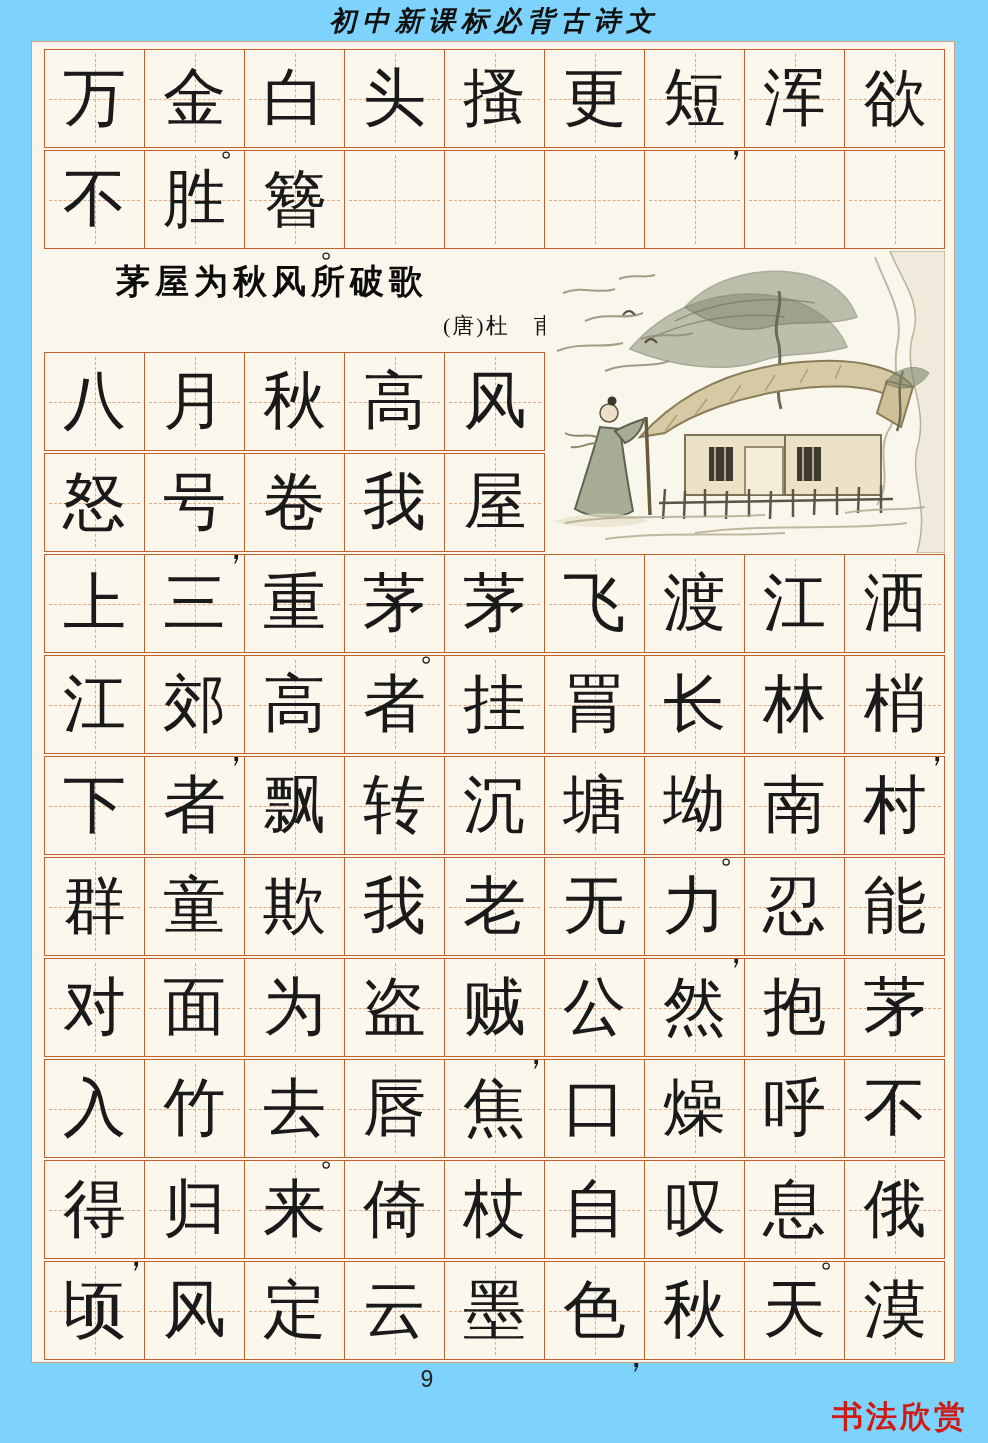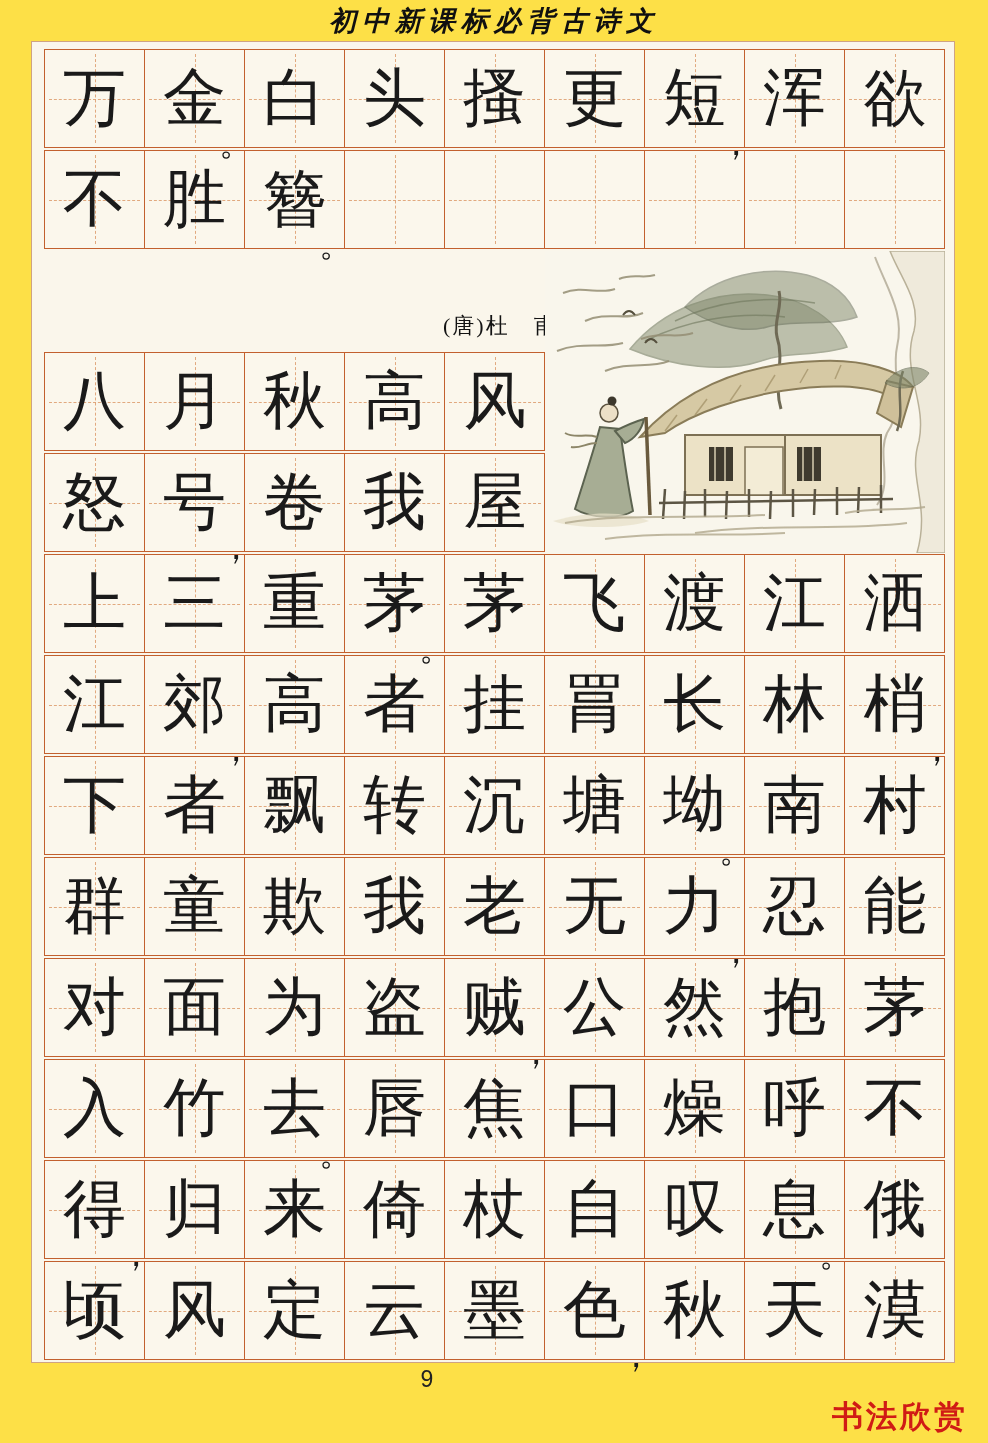--- a/index.html
+++ b/index.html
@@ -4,21 +4,21 @@
 <style>
   :root{
     --line:#c2602e;
     --dash:#dd9c6c;
     --red:#d01b15;
     --ink:#1a1a1a;
     --paper:#faf6eb;
   }
   *{box-sizing:border-box;margin:0;padding:0}
   body{background:#ffffff;font-family:"Liberation Serif","DejaVu Serif",serif}
-  .page{position:relative;width:988px;height:1443px;background:#fde047;overflow:hidden}
+  .page{position:relative;width:988px;height:1443px;background:#7dd3fc;overflow:hidden}
 
   .header-title{
     position:absolute;top:3px;left:0;right:0;text-align:center;
     font-size:27px;font-weight:bold;font-style:italic;letter-spacing:6px;color:#101010;
   }
 
   .frame{
     position:absolute;left:31px;top:41px;width:924px;height:1322px;
     border:1px solid #cfa382;background:var(--paper);
   }
@@ -135,20 +135,21 @@
           <div class="cell"></div>
           <div class="cell"></div>
           <div class="cell"></div>
           <div class="cell"></div>
           <div class="cell"></div>
           <div class="cell"></div>
         </div>
       </div>
 
     <div class="title-band">
+      <div class="poem-title">茅屋为秋风所破歌</div>
       <div class="poem-author">(唐)杜　甫</div>
     </div>
 
     <div id="rows-main">
         <div class="grid-row partial">
           <div class="cell">
             <span class="ch">八</span>
           </div>
           <div class="cell">
             <span class="ch">月</span>

